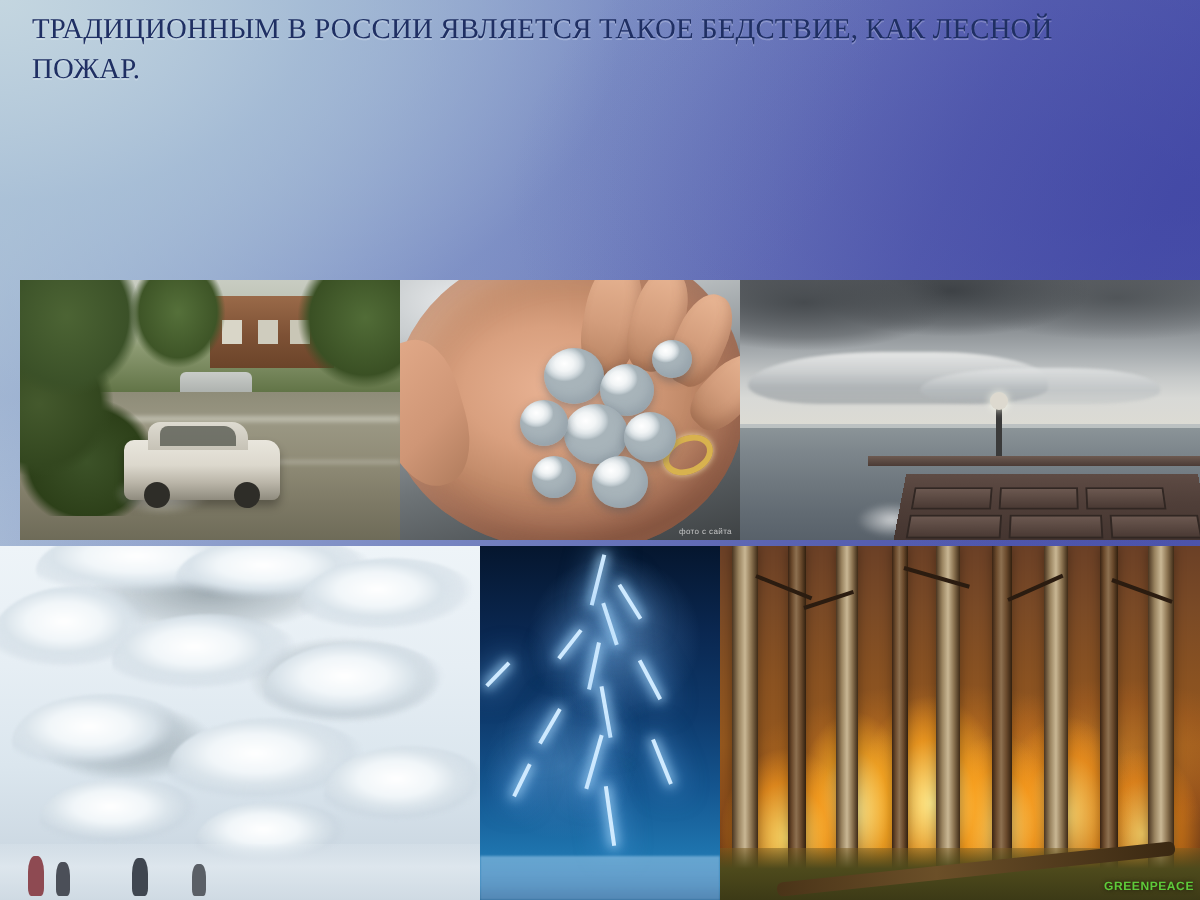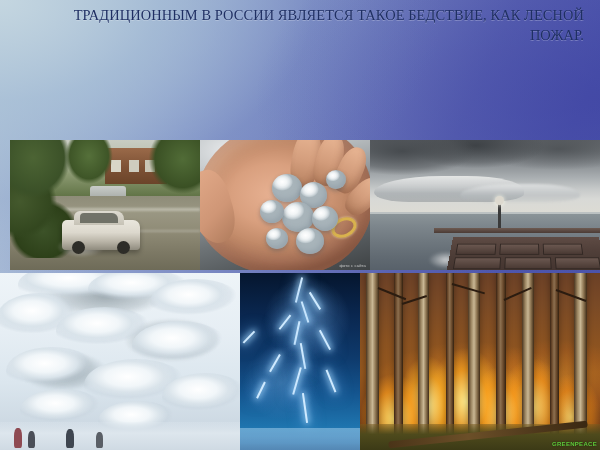--- a/index.html
+++ b/index.html
@@ -37,21 +37,21 @@
     font-size:13.4px;line-height:20.5px;
     letter-spacing:0.1px;
     margin:0;
     text-shadow:0 1px 0 rgba(255,255,255,0.22);
   }
   .para .caps{
     font-size:14.2px;letter-spacing:0.2px;
   }
   .heading{
     display:block;
-    text-align:right;
+    text-align:left;
     font-size:14.4px;line-height:20px;
     letter-spacing:0.1px;
     color:#1f2f63;
     margin:1px 0 1px 0;
     padding:0 6px;
     text-shadow:0 1px 0 rgba(255,255,255,0.25);
   }
   .para2{
     font-size:13.4px;line-height:20.5px;margin:0;
     text-shadow:0 1px 0 rgba(255,255,255,0.22);

